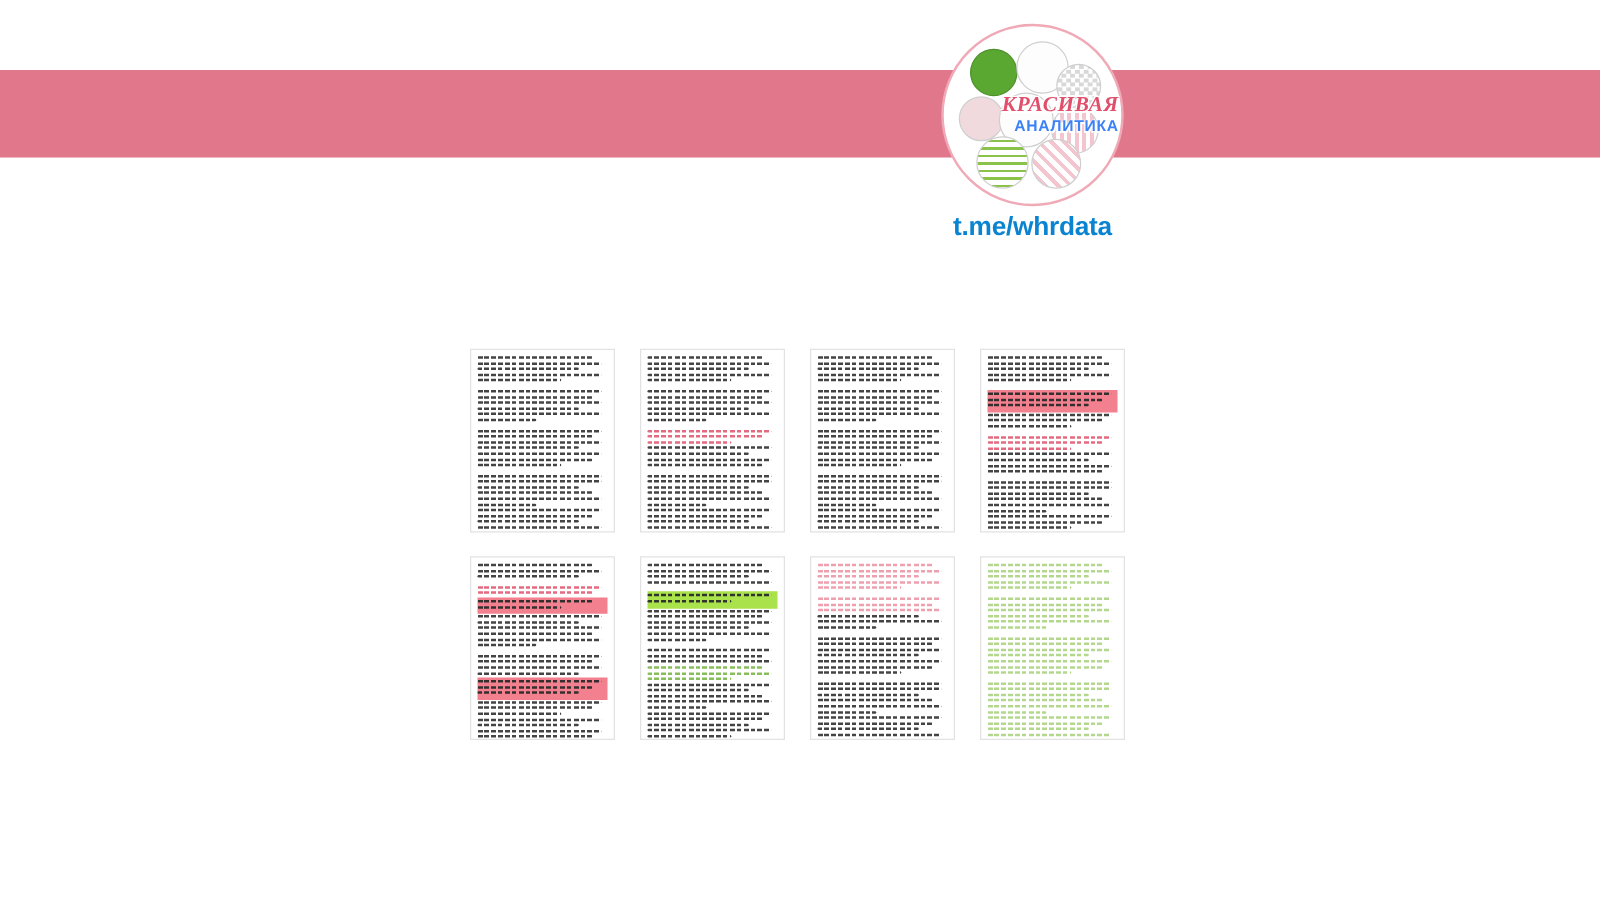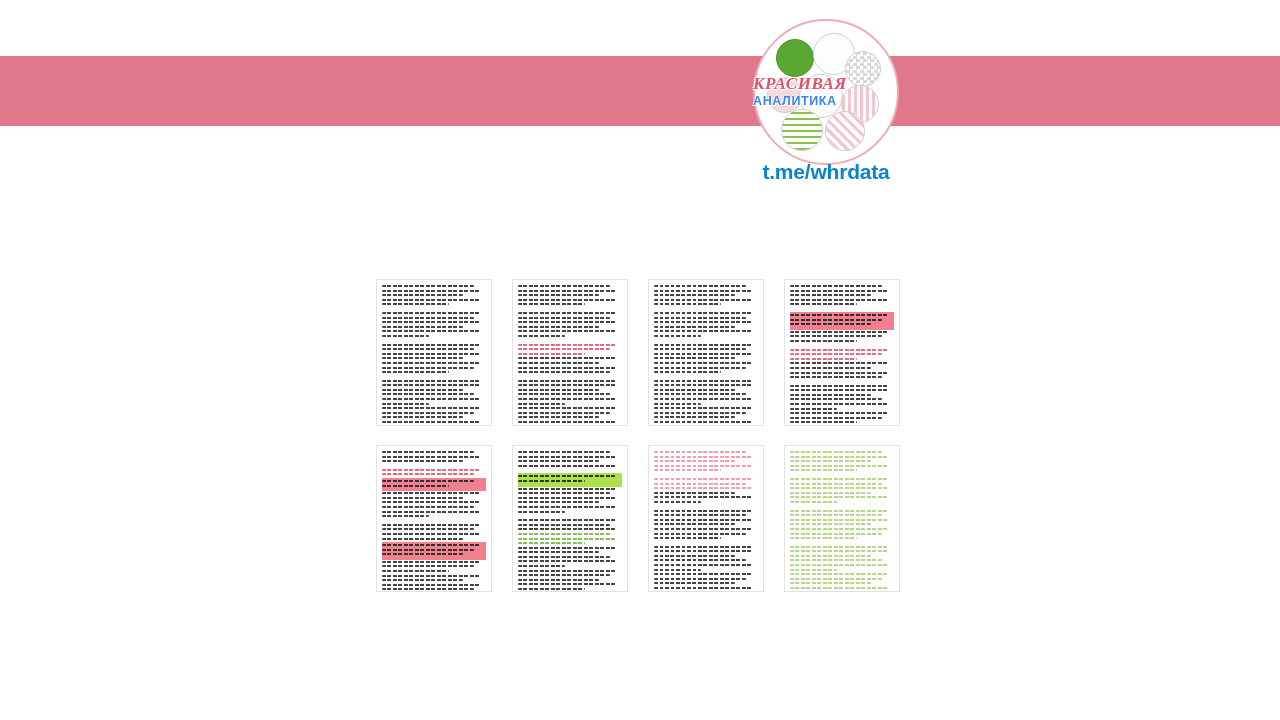--- a/index.html
+++ b/index.html
@@ -60,21 +60,21 @@
   .p-lines   { left: 28px; top: 90px;  width: 42px; height: 42px; background:
                  repeating-linear-gradient(0deg, #8bc34a 0 2px, #ffffff 2px 6px); }
   .p-diag    { left: 72px; top: 92px;  width: 40px; height: 40px; background:
                  repeating-linear-gradient(45deg, #f3c6cf 0 3px, #ffffff 3px 7px); }
 
   .logo-text {
     position: absolute;
     left: 0;
     top: 56px;
     width: 142px;
-    text-align: left;
+    text-align: right;
     pointer-events: none;
   }
   .logo-title {
     font-family: "Liberation Serif", serif;
     font-style: italic;
     font-weight: bold;
     font-size: 17px;
     letter-spacing: 0.5px;
     color: #e0506c;
     text-shadow: 0 0 2px #fff, 1px 1px 0 #fff, -1px 1px 0 #fff, 1px -1px 0 #fff, -1px -1px 0 #fff;
@@ -86,21 +86,21 @@
     font-size: 12.5px;
     letter-spacing: 0.6px;
     color: #3b82f6;
     line-height: 16px;
     text-shadow: 0 0 2px #fff, 1px 1px 0 #fff, -1px 1px 0 #fff;
   }
 
   .channel-link {
     position: absolute;
     left: 700px;
-    top: 160px;
+    top: 170px;
     width: 252px;
     text-align: center;
     font-family: "Liberation Sans", sans-serif;
     font-weight: bold;
     font-size: 21px;
     letter-spacing: -0.2px;
     color: #0a84d0;
     text-decoration: none;
   }
 

